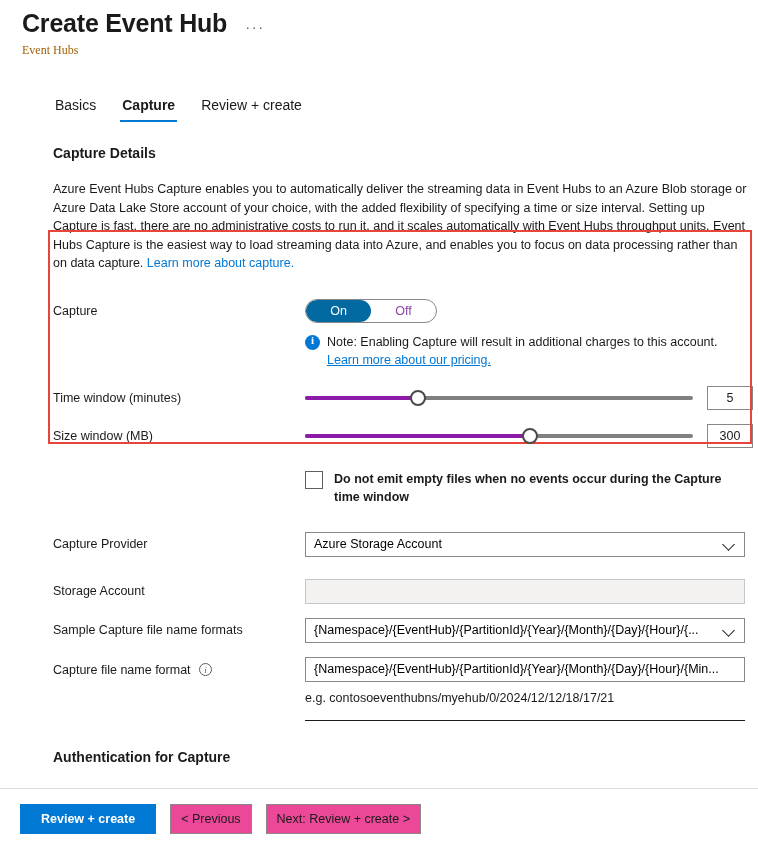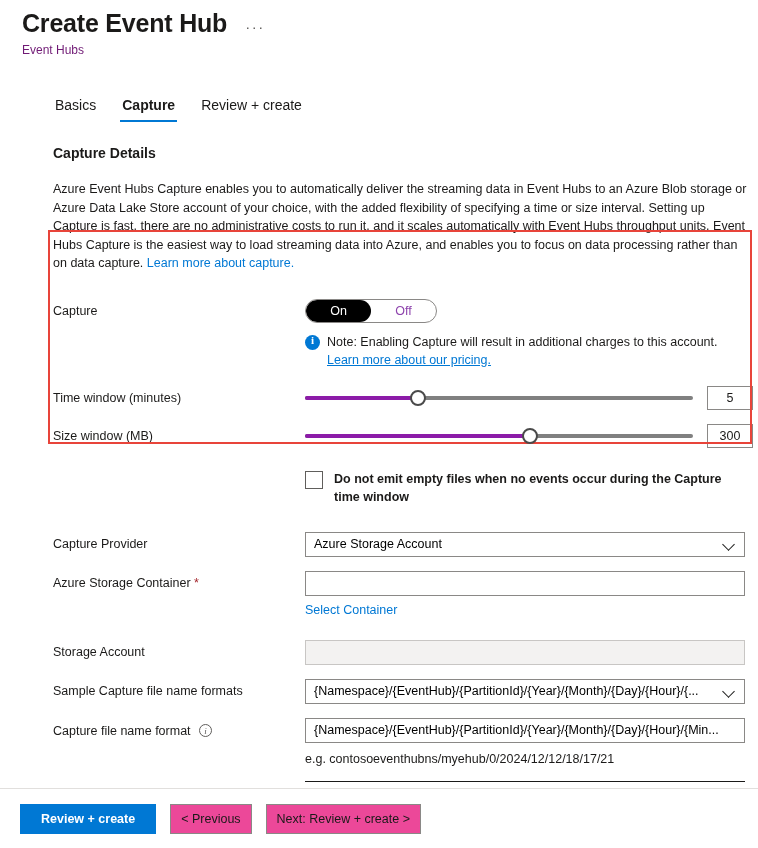--- a/index.html
+++ b/index.html
@@ -38,23 +38,24 @@
   .ellipsis-btn {
     font-size: 15px;
     color: #605e5c;
     letter-spacing: 1.5px;
     line-height: 14px;
     cursor: pointer;
     padding: 2px 4px;
   }
   .subtitle {
     font-size: 12px;
-    color: #701a75;
+    color: #a16207;
     margin-top: 4px;
     line-height: 16px;
+    font-family: Liberation Serif, serif;
   }
 
   
   .tabs {
     display: flex;
     gap: 22px;
     margin: 38px 0 0 53px;
     font-size: 14px;
   }
   .tab {
@@ -174,21 +175,21 @@
   }
   .toggle-opt {
     flex: 1;
     text-align: center;
     font-size: 12.5px;
     line-height: 22px;
     color: #8e44ad;
     height: 22px;
   }
   .toggle-opt.sel {
-    background: #000000;
+    background: #0369a1;
     color: #ffffff;
     border-radius: 11px;
     margin: 0;
     height: 22px;
   }
 
   
   .note {
     display: flex;
     margin-top: 10px;
@@ -471,32 +472,20 @@
     <div class="row" style="margin-top:26px;">
       <div class="row-label">Capture Provider</div>
       <div class="row-field">
         <div class="field select">
           <span>Azure Storage Account</span>
           <span class="chev"></span>
         </div>
       </div>
     </div>
 
-    <div class="row" style="margin-top:14px;">
-      <div class="row-label">
-        <span>Azure Storage Container</span>
-        <span class="req">*</span>
-      </div>
-      <div class="row-field">
-        <div class="field">
-          <span></span>
-        </div>
-        <a class="sub-link">Select Container</a>
-      </div>
-    </div>
 
     <div class="row" style="margin-top:22px;">
       <div class="row-label">Storage Account</div>
       <div class="row-field">
         <div class="field readonly">
           <span></span>
         </div>
       </div>
     </div>
 

